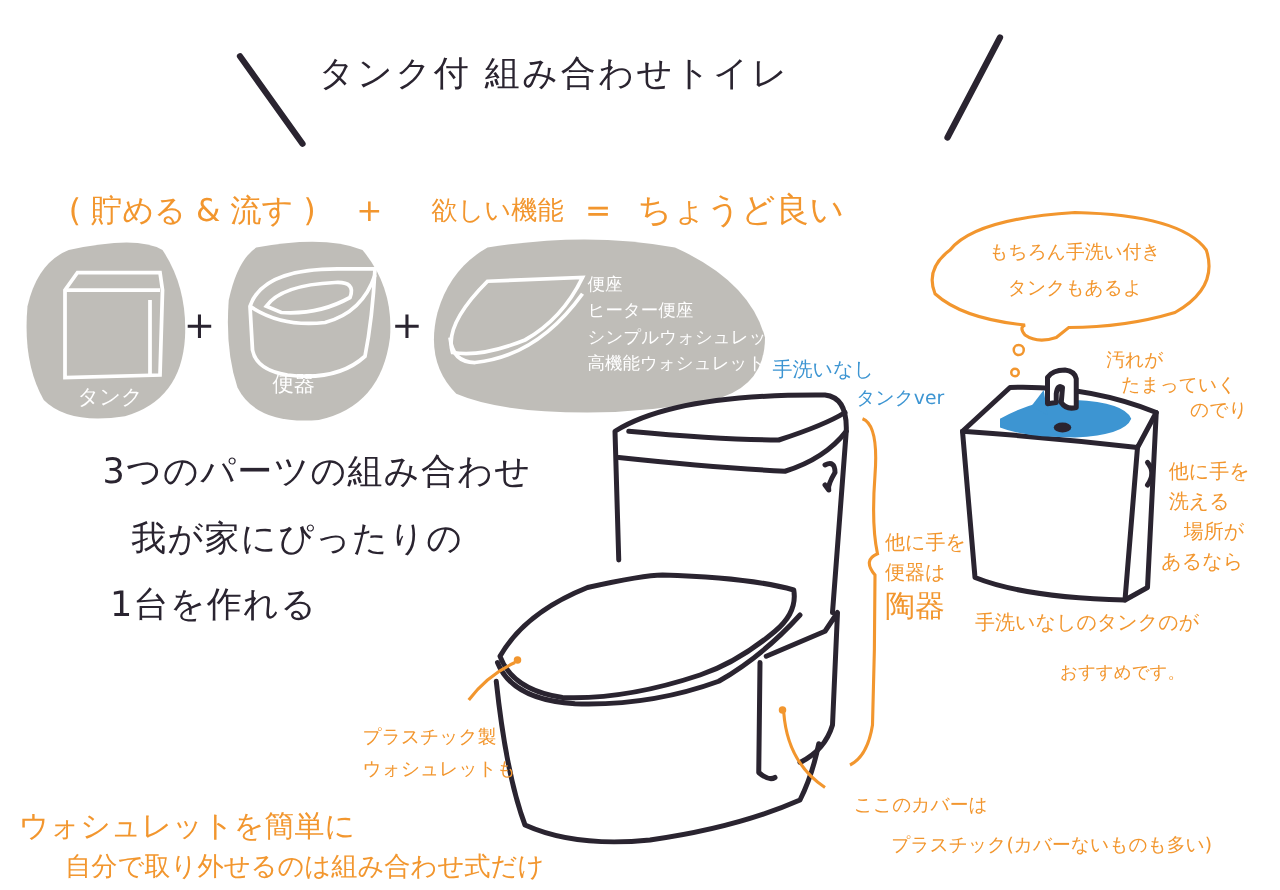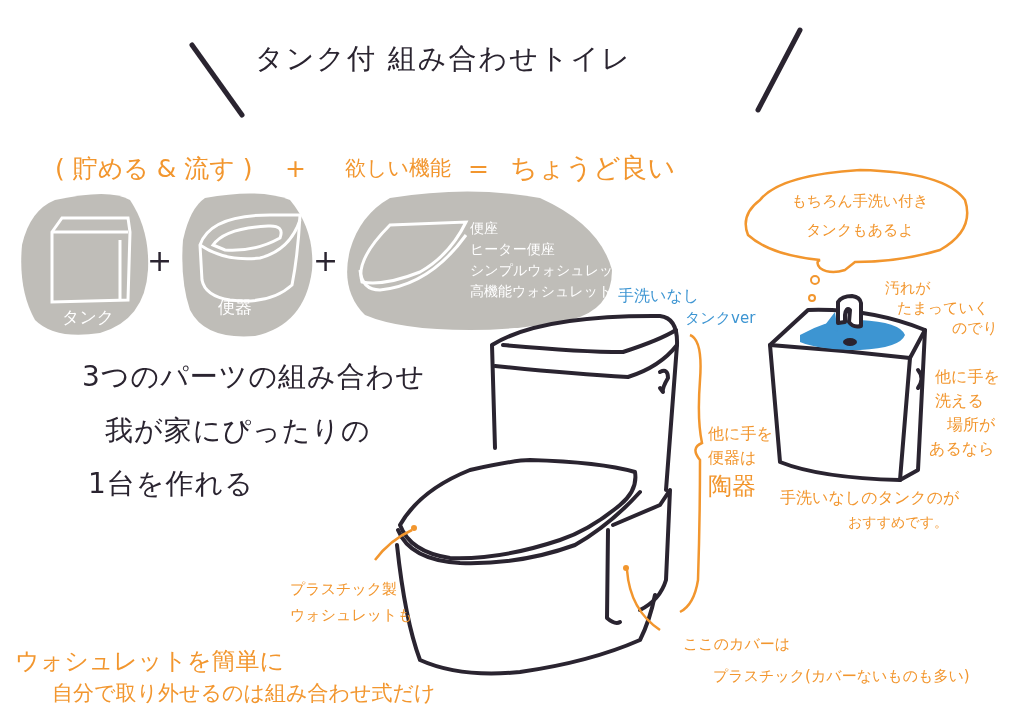--- a/index.html
+++ b/index.html
@@ -150,17 +150,17 @@
 
 <div class="abs orange note16" style="left:935px; top:365px;">
   <div>他に手を</div>
   <div>洗える</div>
   <div style="margin-left:12px;">場所が</div>
   <div style="margin-left:-6px;">あるなら</div>
 </div>
 
 <div class="abs orange note16" style="left:800px; top:486px; text-align:right; width:168px; margin-left:-20px;">
   <div>手洗いなしのタンクのが</div>
-  <div style="font-size:14px;">おすすめです。</div>
+  <div style="font-size:14px;margin-top:16px;">おすすめです。</div>
 </div>
 
 <div class="abs orange bottom-note" style="left:15px; top:645px;">ウォシュレットを簡単に</div>
 <div class="abs orange bottom-note" style="left:52px; top:677px; font-size:21px;">自分で取り外せるのは組み合わせ式だけ</div>
 
 </body></html>

